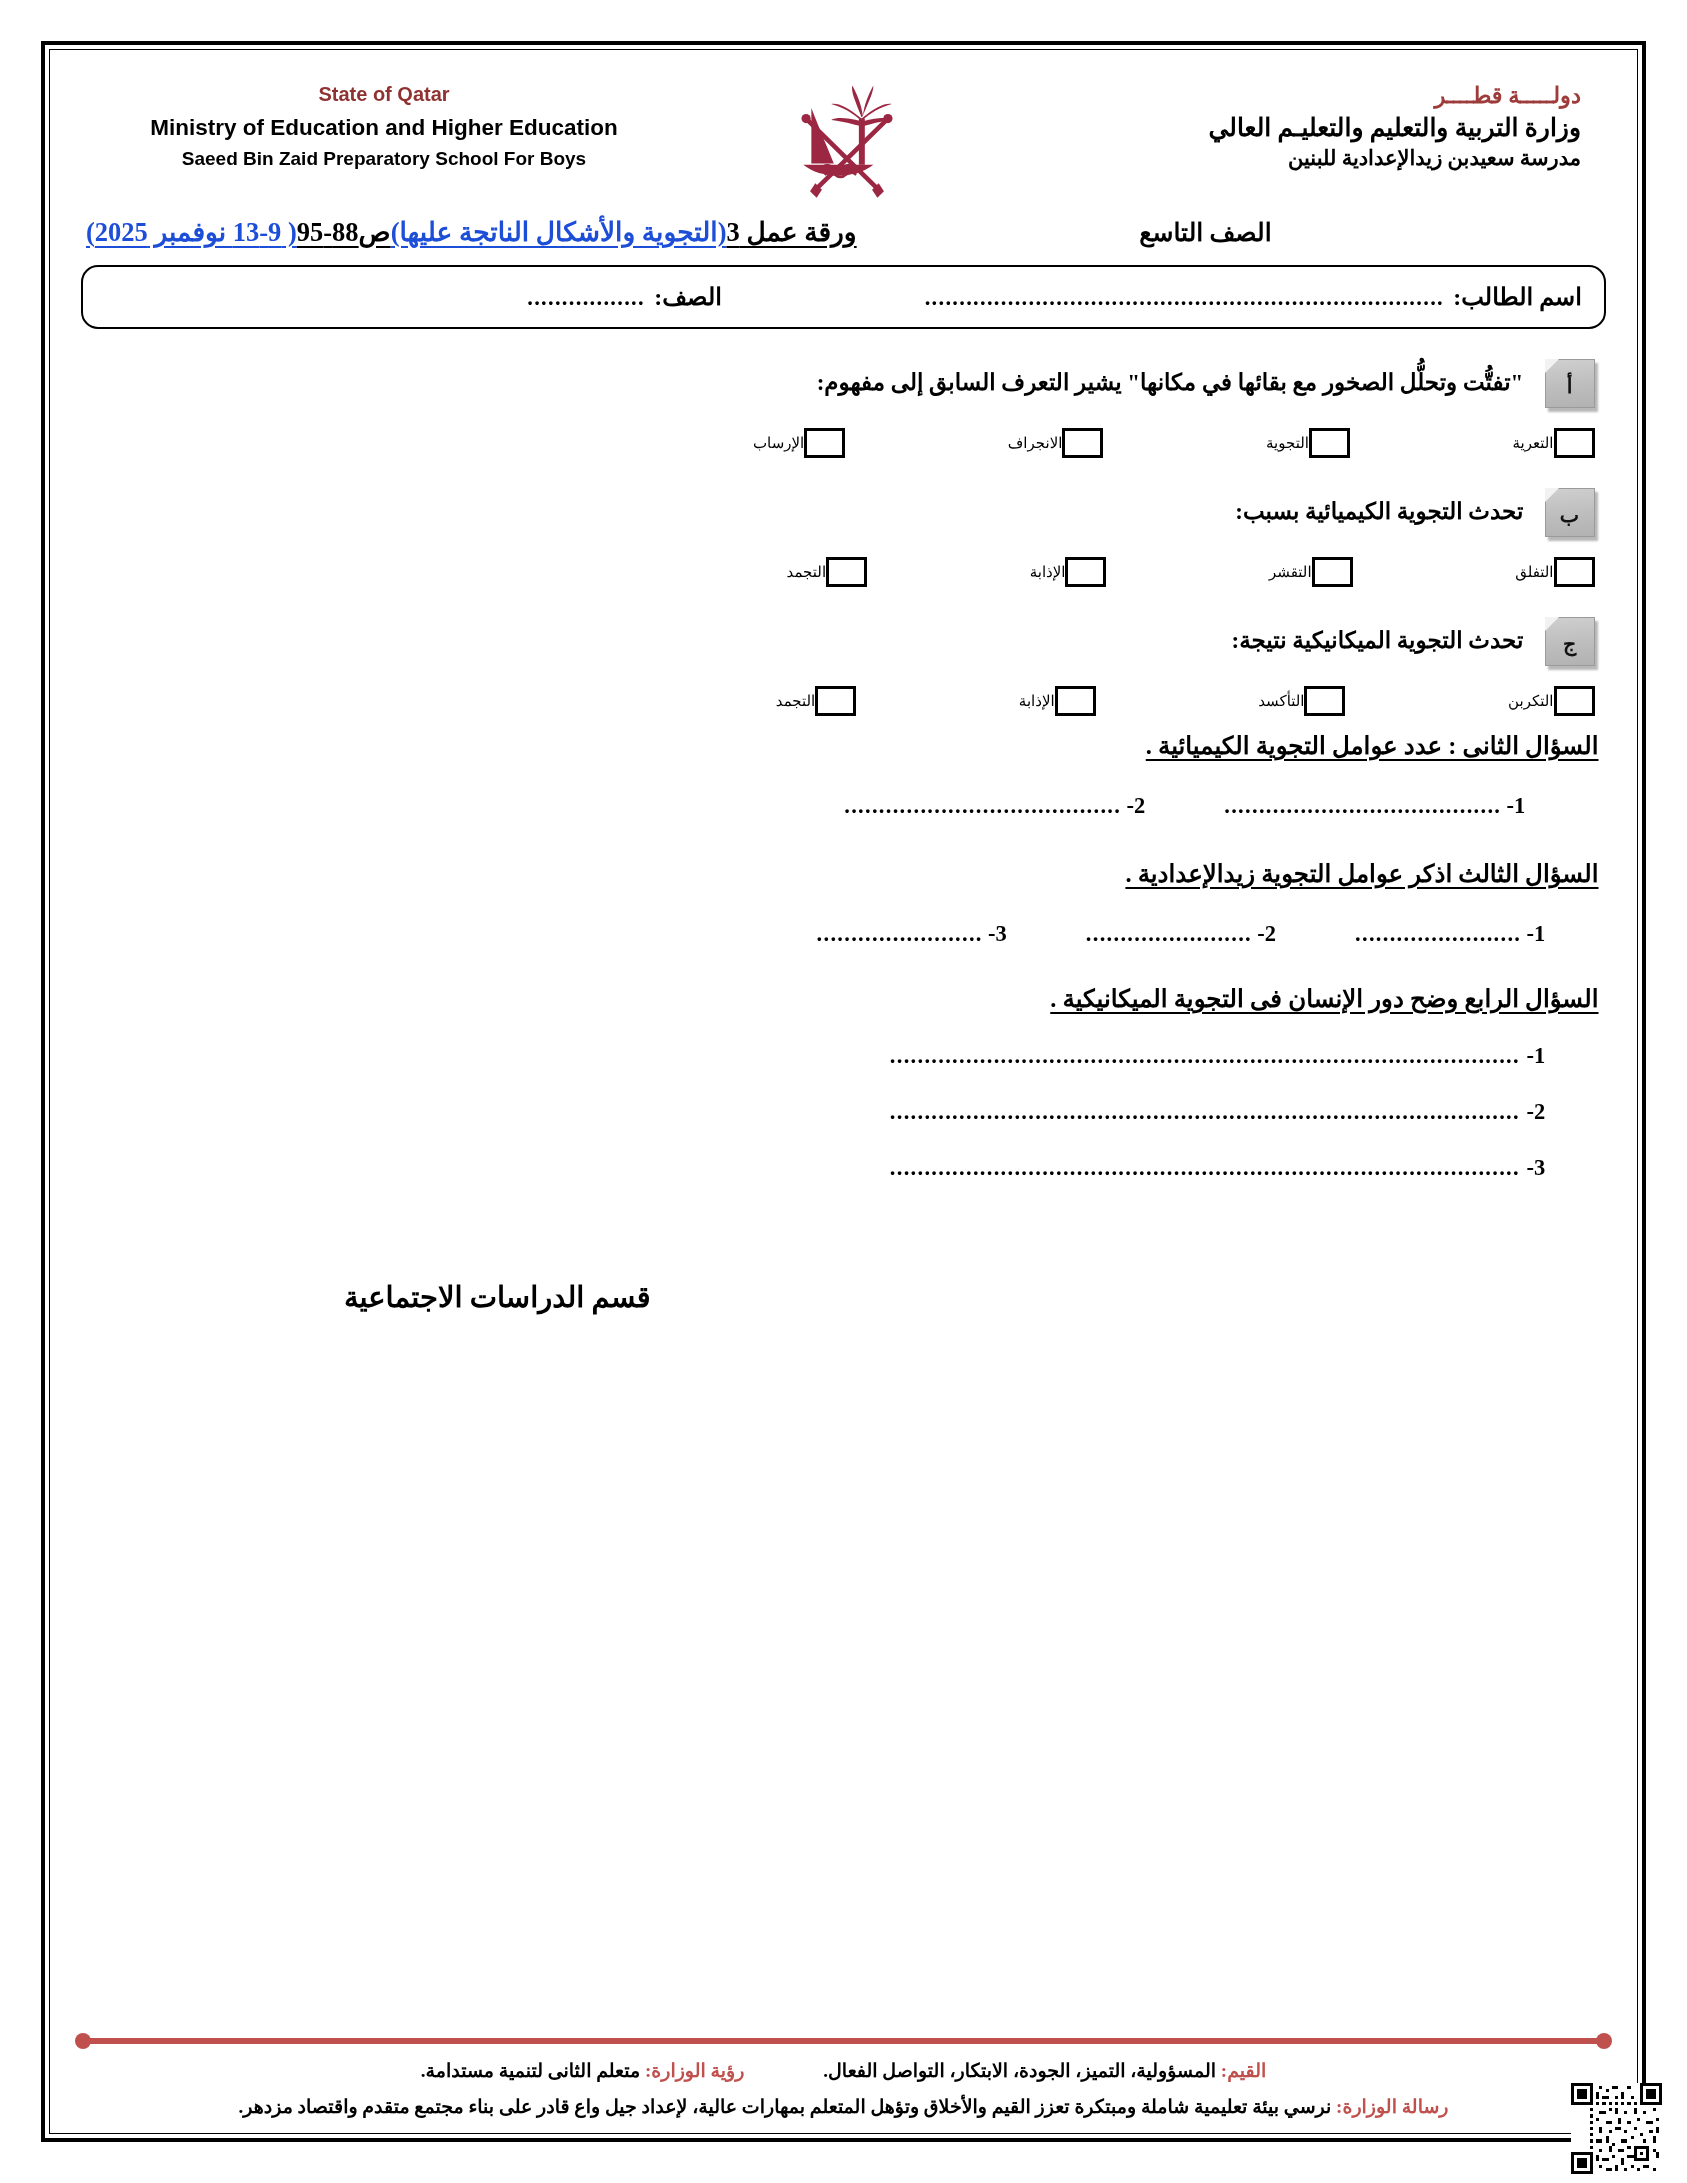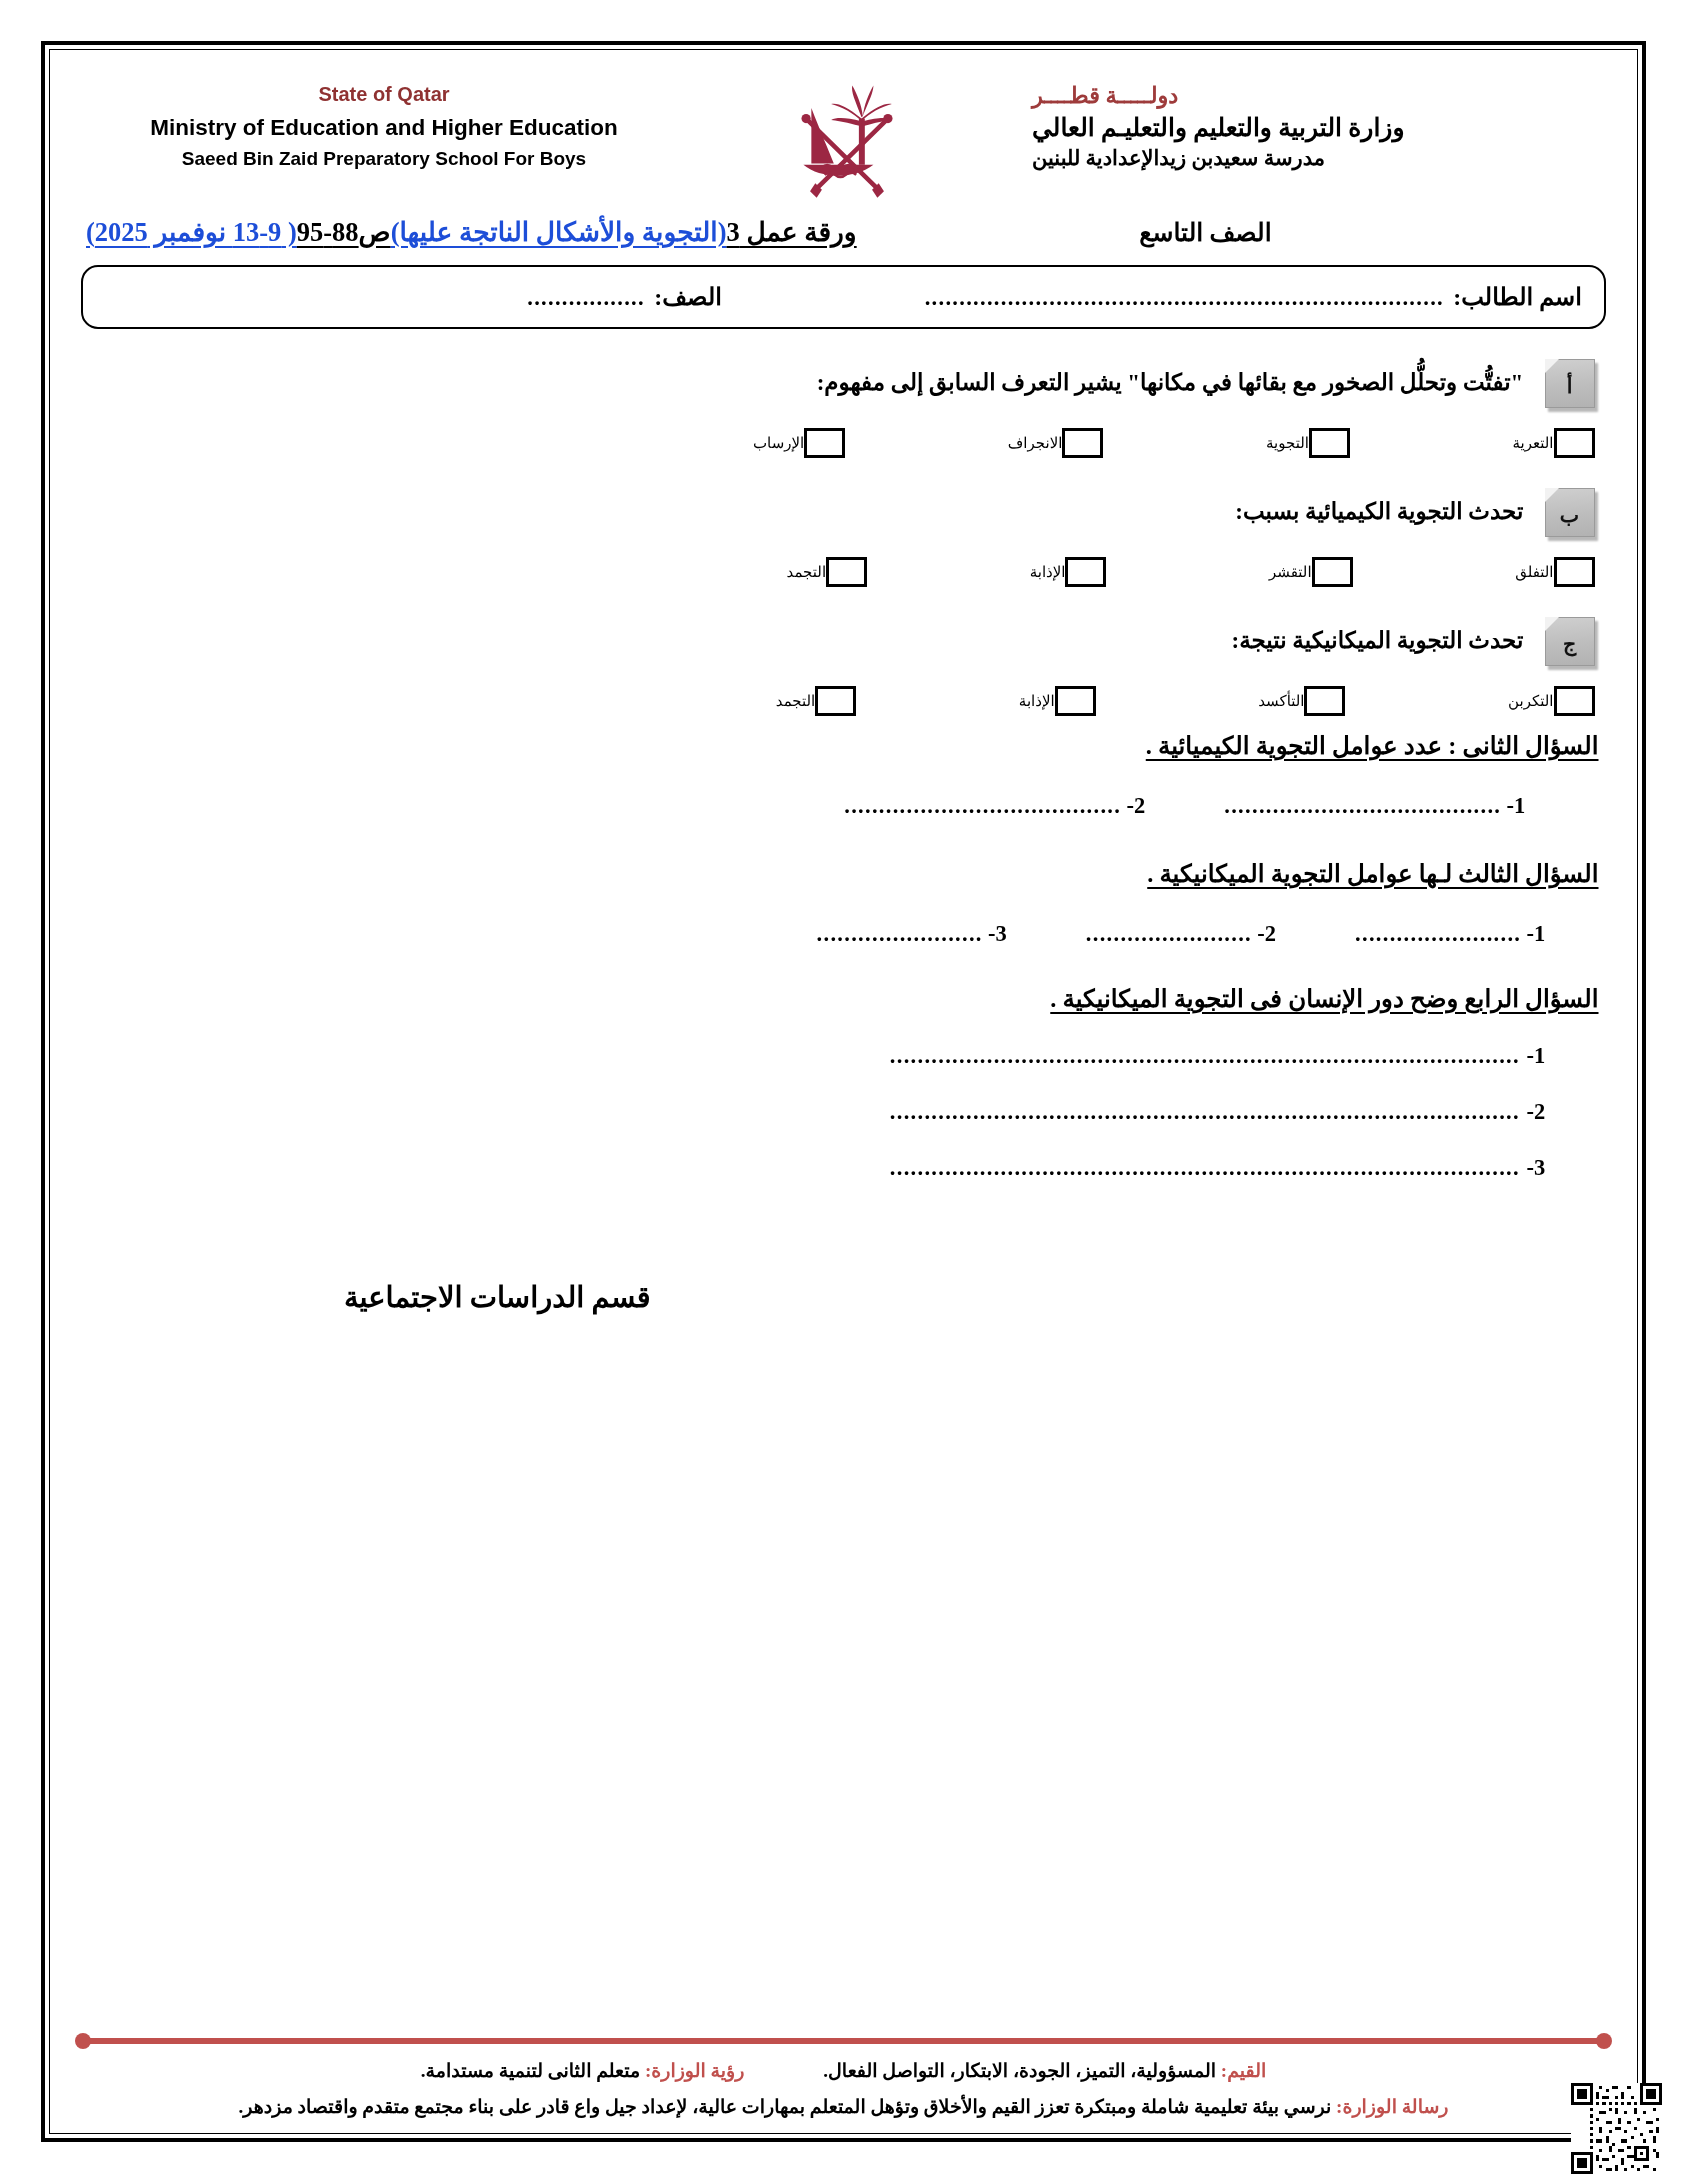--- a/index.html
+++ b/index.html
@@ -48,21 +48,21 @@
   .header {
     display: flex;
     flex-direction: row;
     align-items: flex-start;
     justify-content: space-between;
     height: 142px;
     padding: 12px 40px 0 40px;
     box-sizing: border-box;
   }
   .hdr-ar {
-    text-align: left;
+    text-align: right;
     direction: rtl;
     flex: 0 0 549px;
     padding-top: 6.6px;
   }
   .hdr-ar .l1 {
     color: #9e3b3b;
     font-weight: bold;
     font-size: 22.5px;
     letter-spacing: 0.7px;
     margin-bottom: 4px;
@@ -526,21 +526,21 @@
       </div>
       <div class="gap-m"></div>
       <div class="blank-item">
         <span class="blank-num">2-</span>
         <span class="dots-sm">........................................</span>
       </div>
     </div>
   </div>
 
   <div class="q-block">
-    <div class="q-head" style="margin-top:40px">السؤال الثالث لـها عوامل التجوية الميكانيكية .</div>
+    <div class="q-head" style="margin-top:40px">السؤال الثالث اذكر عوامل التجوية زيدالإعدادية .</div>
     <div class="blank-row">
       <div style="width:40px"></div>
       <div class="blank-item">
         <span class="blank-num">1-</span>
         <span class="dots-sm">........................</span>
       </div>
       <div class="gap-m"></div>
       <div class="blank-item">
         <span class="blank-num">2-</span>
         <span class="dots-sm">........................</span>

